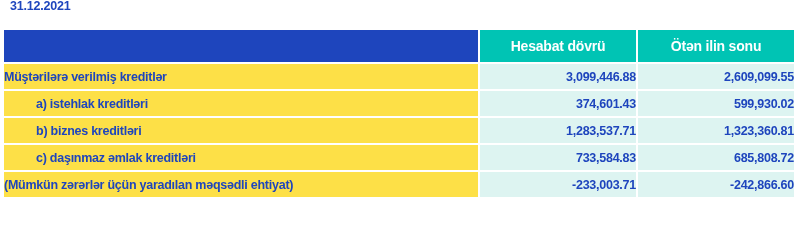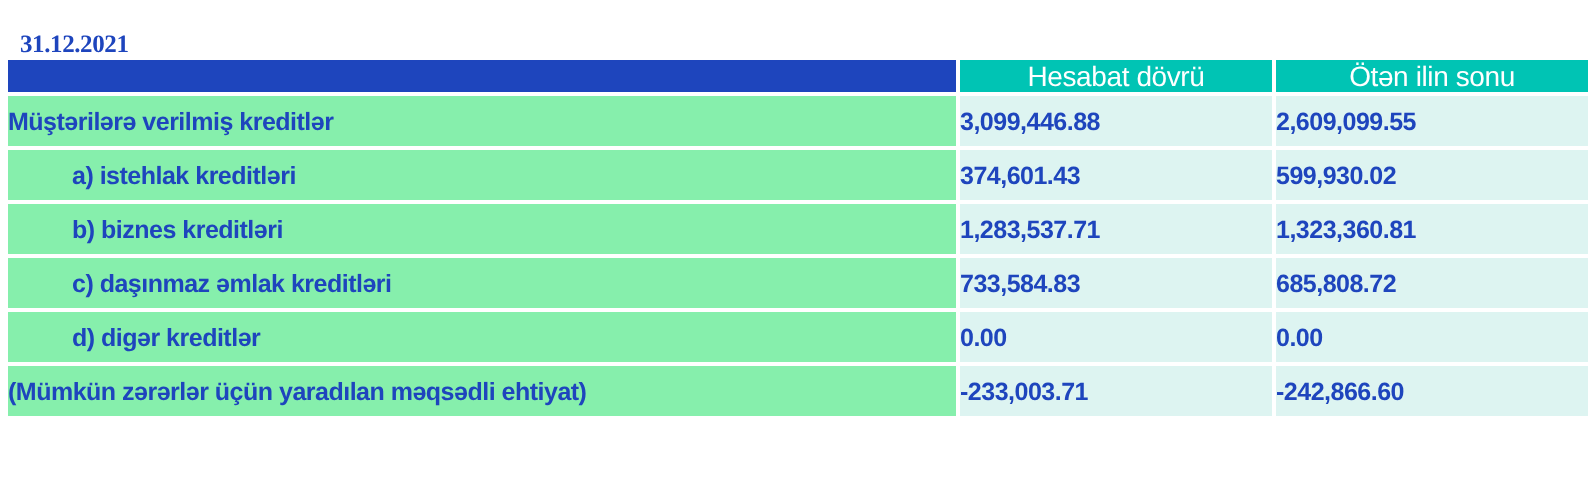--- a/index.html
+++ b/index.html
@@ -17,23 +17,22 @@
     position: relative;
     width: 796px;
     height: 252px;
     box-sizing: border-box;
   }
   .topbar {
     position: relative;
     height: 28px;
     padding: 0 8px 0 8px;
     display: flex;
-    align-items: flex-end;
+    align-items: flex-start;
     justify-content: space-between;
-    font-family: Liberation Serif, serif;
   }
   .report-date {
     color: #1e45bd;
     font-size: 12.5px;
     font-weight: bold;
     letter-spacing: -0.2px;
     line-height: 1;
     padding-left: 2px;
   }
   .unit-note {
@@ -53,52 +52,53 @@
   }
   table.fin th, table.fin td {
     padding: 0;
     margin: 0;
   }
   col.c-label { width: 474px; }
   col.c-v1 { width: 156px; }
   col.c-v2 { width: 156px; }
 
   thead th {
-    height: 16px;
+    height: 32px;
     vertical-align: middle;
     font-size: 14px;
-    font-weight: normal;
+    font-weight: bold;
     letter-spacing: -0.2px;
   }
   th.h-label {
     background: #1e45bd;
   }
   th.h-val {
     background: #00c4b4;
     color: #ffffff;
     text-align: center;
   }
 
   tbody td {
     height: 25px;
     vertical-align: middle;
     font-size: 12.5px;
     color: #1e45bd;
     font-weight: bold;
     letter-spacing: -0.25px;
   }
   td.lbl {
-    background: #86efac;
+    background: #fde047;
     padding-left: 10px;
   }
   td.lbl.indent {
     padding-left: 32px;
   }
   td.val {
     background: #ddf4f1;
+    text-align: right;
     padding-right: 14px;
     font-variant-numeric: tabular-nums;
   }
 </style>
 </head>
 <body>
 
 <div class="page">
 
   <div class="topbar">
@@ -133,25 +133,20 @@
         <td class="lbl indent">b) biznes kreditləri</td>
         <td class="val">1,283,537.71</td>
         <td class="val">1,323,360.81</td>
       </tr>
       <tr>
         <td class="lbl indent">c) daşınmaz əmlak kreditləri</td>
         <td class="val">733,584.83</td>
         <td class="val">685,808.72</td>
       </tr>
       <tr>
-        <td class="lbl indent">d) digər kreditlər</td>
-        <td class="val">0.00</td>
-        <td class="val">0.00</td>
-      </tr>
-      <tr>
         <td class="lbl">(Mümkün zərərlər üçün yaradılan məqsədli ehtiyat)</td>
         <td class="val">-233,003.71</td>
         <td class="val">-242,866.60</td>
       </tr>
     </tbody>
   </table>
 
 </div>
 
 </body></html>

